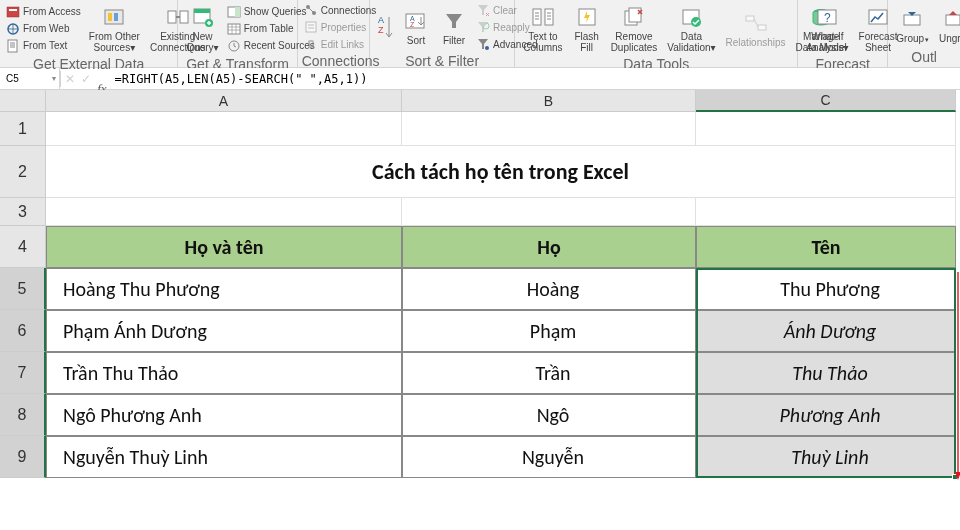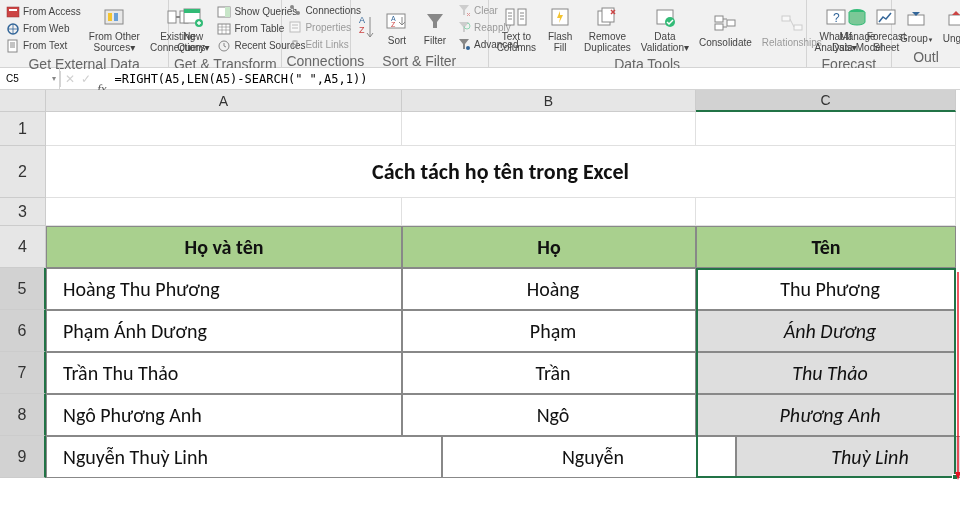--- a/index.html
+++ b/index.html
@@ -286,31 +286,20 @@
       <div class="rbtn">
         <span class="ico">
             <svg width="26" height="24">
               <rect x="5" y="5" width="16" height="14" fill="#fff" stroke="#888"></rect>
               <circle cx="18" cy="17" r="5" fill="#3b7"></circle>
               <path d="M15 17l2 2 4-4" stroke="#fff" fill="none" stroke-width="1.5"></path>
             </svg>
           </span>
         <span class="lbl">Data<br>Validation▾</span>
       </div>
-      <div class="rbtn">
-        <span class="ico">
-            <svg width="26" height="24">
-              <rect x="3" y="5" width="8" height="6" fill="#fff" stroke="#888"></rect>
-              <rect x="3" y="13" width="8" height="6" fill="#fff" stroke="#888"></rect>
-              <rect x="15" y="9" width="8" height="6" fill="#fff" stroke="#888"></rect>
-              <path d="M11 8h4M11 16h4" stroke="#888"></path>
-            </svg>
-          </span>
-        <span class="lbl">Consolidate</span>
-      </div>
       <div class="rbtn" style="opacity:.5">
         <span class="ico">
             <svg width="26" height="24">
               <rect x="3" y="5" width="8" height="5" fill="#fff" stroke="#aaa"></rect>
               <rect x="15" y="14" width="8" height="5" fill="#fff" stroke="#aaa"></rect>
               <path d="M11 8 L15 16" stroke="#aaa"></path>
             </svg>
           </span>
         <span class="lbl">Relationships</span>
       </div>
@@ -447,21 +436,21 @@
       <div class="cell bordered center fill-sel" style="width:260px;height:42px">Thu Thảo</div>
     </div>
 
     <div class="crow">
       <div class="cell bordered" style="width:356px;height:42px">Ngô Phương Anh</div>
       <div class="cell bordered center" style="width:294px;height:42px">Ngô</div>
       <div class="cell bordered center fill-sel" style="width:260px;height:42px">Phương Anh</div>
     </div>
 
     <div class="crow">
-      <div class="cell bordered" style="width:396px;height:42px">Nguyễn Thuỳ Linh</div>
+      <div class="cell bordered" style="width:356px;height:42px">Nguyễn Thuỳ Linh</div>
       <div class="cell bordered center" style="width:294px;height:42px">Nguyễn</div>
       <div class="cell bordered center fill-sel" style="width:260px;height:42px">Thuỳ Linh</div>
     </div>
   </div>
 
   <div class="sel-frame" style="left:696px; top:178px; width:260px; height:210px;"></div>
   <div class="fill-handle" style="left:952px; top:384px;"></div>
 
   <svg class="drag-arrow" style="left:955px; top:182px;" width="8" height="210">
     <line x1="3" y1="0" x2="3" y2="200" stroke="#e81123" stroke-width="1.4"></line>

